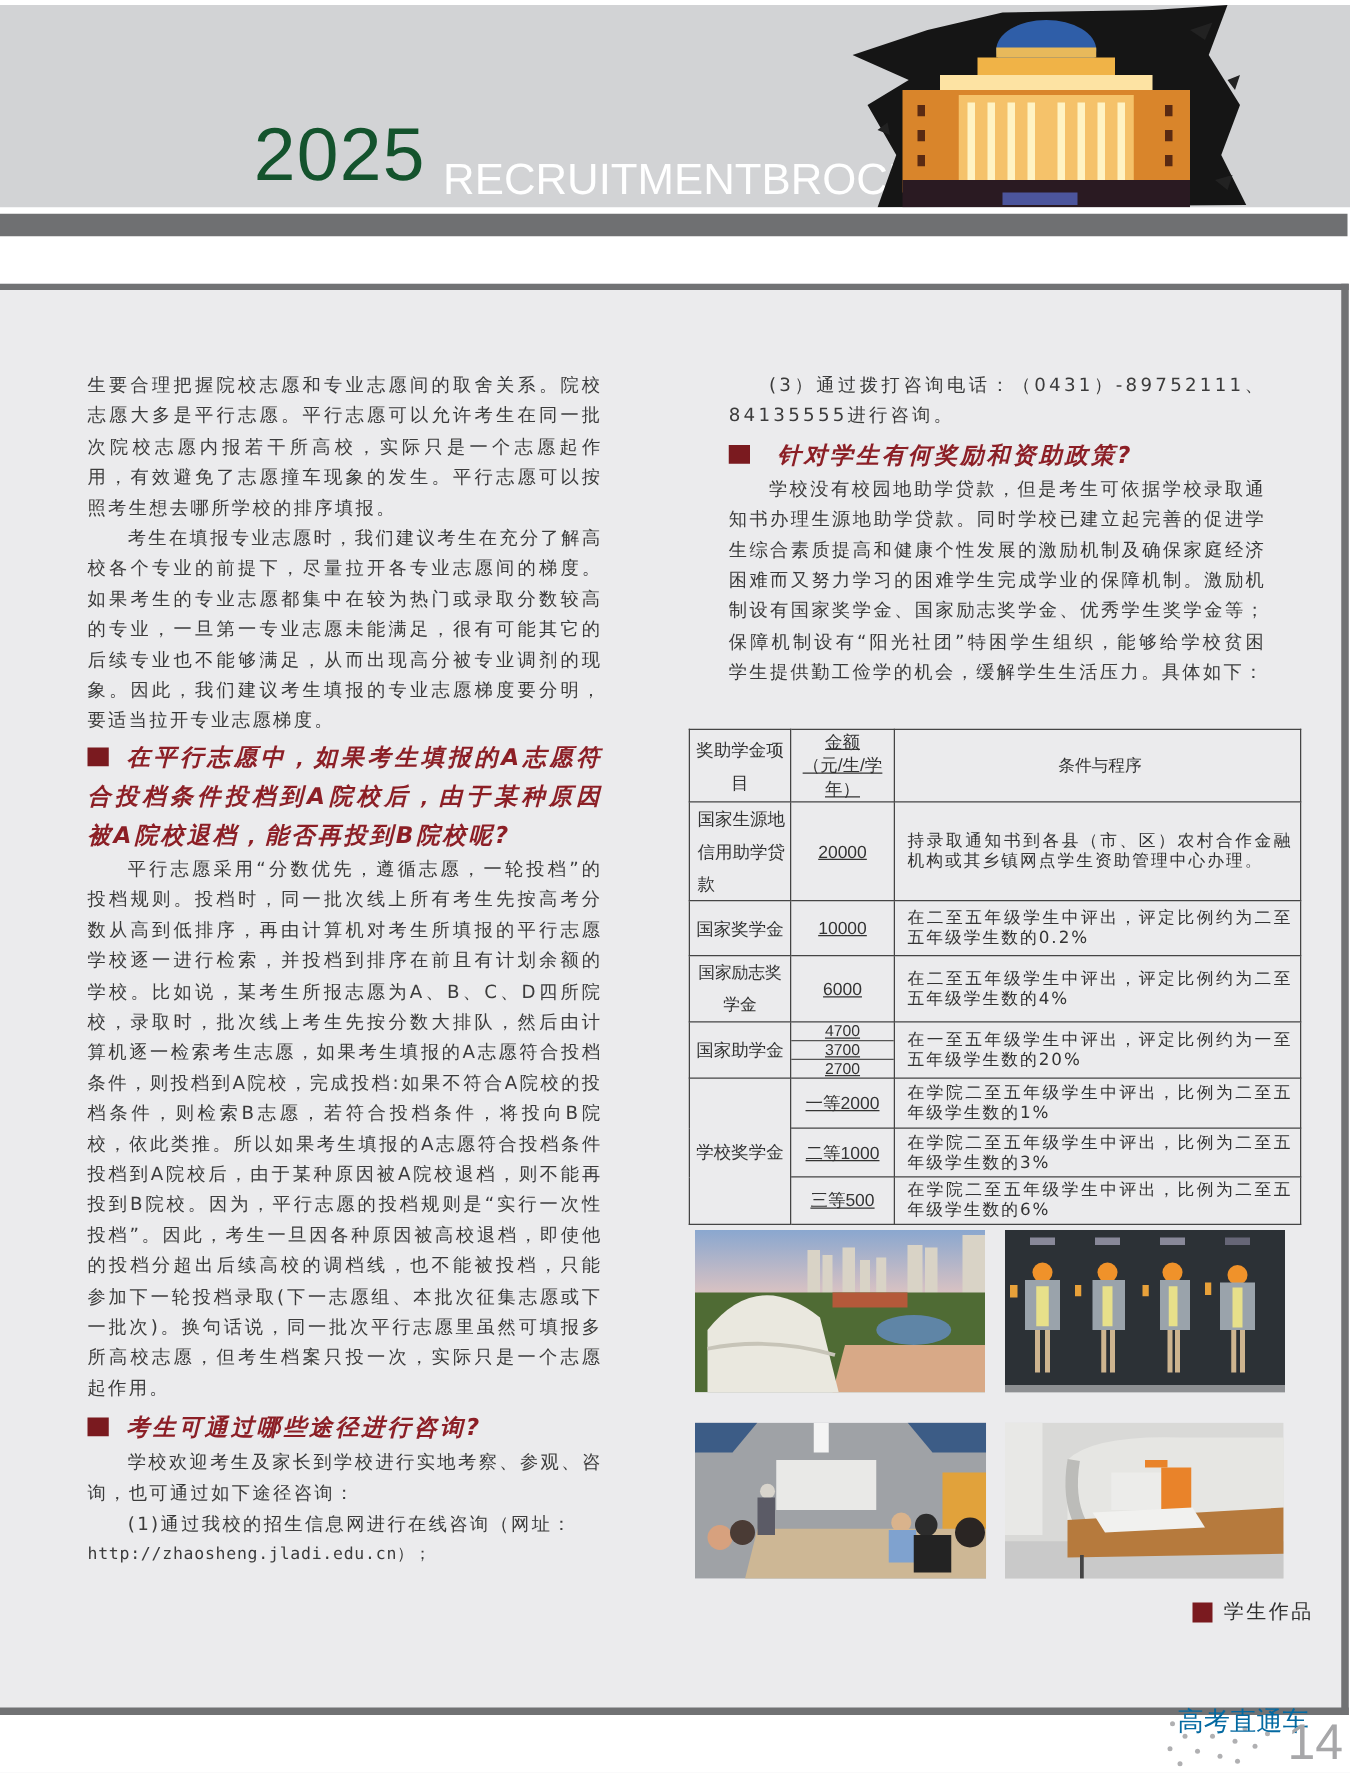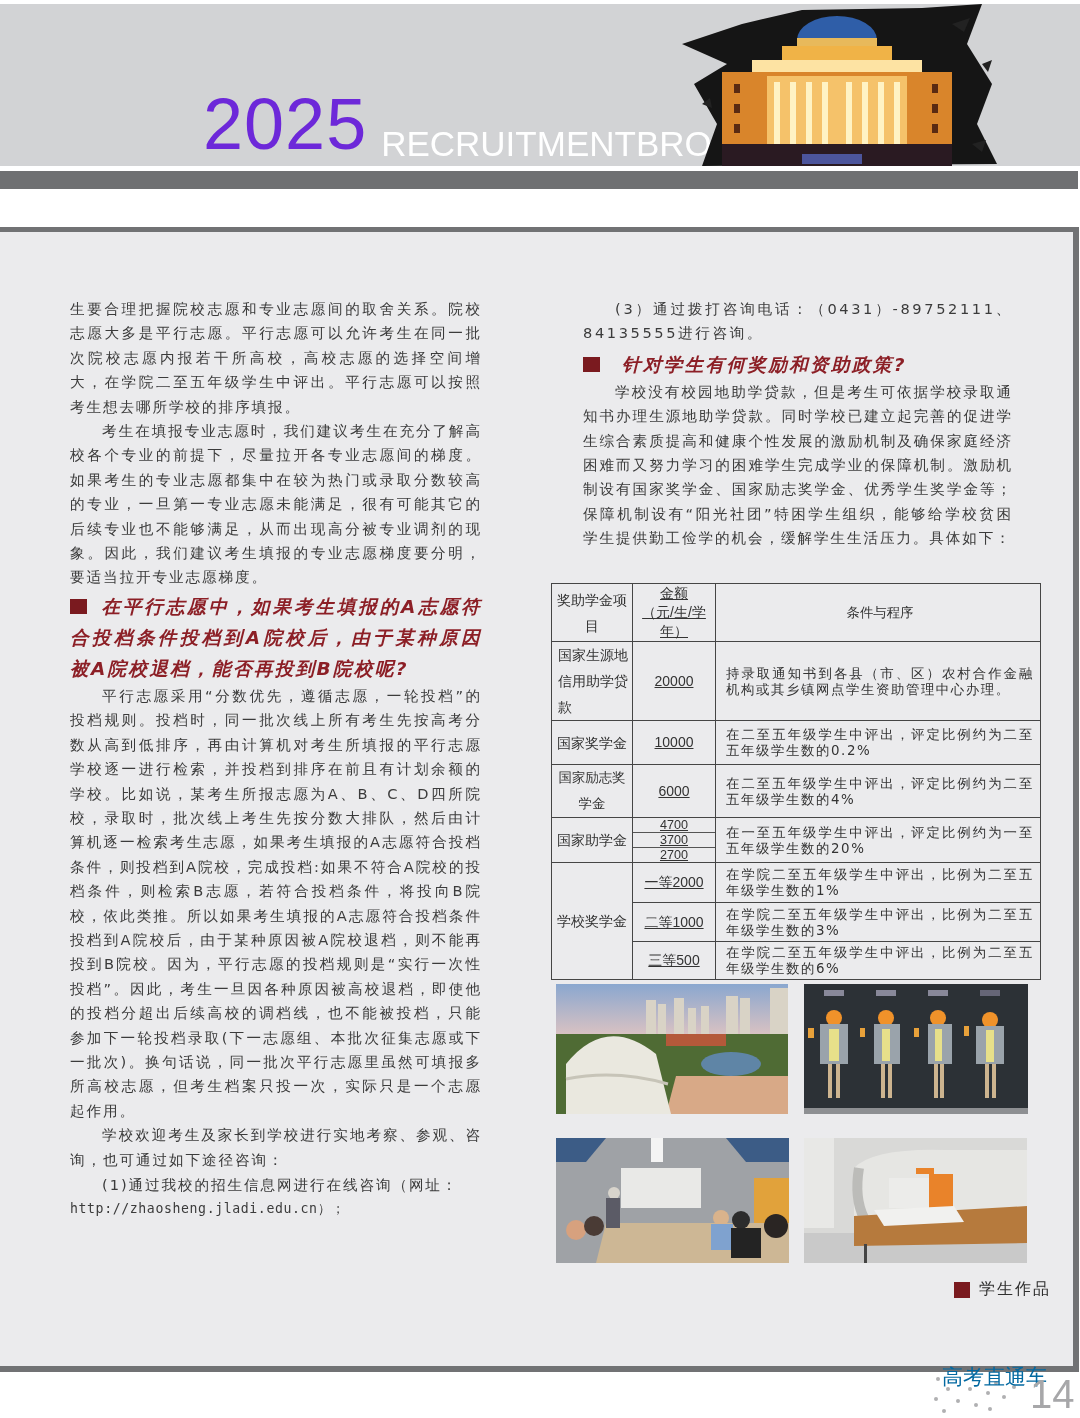--- a/index.html
+++ b/index.html
@@ -2,21 +2,21 @@
 <html><head>
 <meta charset="utf-8">
 <style>
   * { box-sizing: border-box; margin: 0; padding: 0; }
   html, body { width: 1080px; height: 1418px; background: #ffffff; overflow: hidden; }
   body { position: relative; font-family: "DejaVu Sans", "Liberation Sans", sans-serif; color: #3a3a3a; }
 
   
   .banner { position: absolute; left: 0; top: 4px; width: 1080px; height: 162px; background: #d2d3d5; }
   .banner-title { position: absolute; left: 203px; top: 78px; height: 82px; display: flex; align-items: flex-end; }
-  .year { font-family: "Liberation Sans", sans-serif; font-size: 72px; line-height: 80px; color: #6d28d9; letter-spacing: 1px; font-weight: normal; }
+  .year { font-family: "Liberation Sans", sans-serif; font-size: 60px; line-height: 80px; color: #14532d; letter-spacing: 1px; font-weight: normal; }
   .rb { margin-left: 14px; display: flex; flex-direction: row; justify-content: flex-end; padding-bottom: 2px; }
   .rb span { font-family: "Liberation Sans", sans-serif; font-size: 35px; line-height: 36px; color: #ffffff; letter-spacing: 0px; }
   .building { position: absolute; left: 682px; top: 0; width: 330px; height: 162px; }
   .stripe-white { position: absolute; left: 0; top: 166px; width: 1080px; height: 5px; background: #ffffff; }
   .stripe-dark { position: absolute; left: 0; top: 171px; width: 1078px; height: 18px; background: #6f7072; }
 
   
   .panel { position: absolute; left: 0; top: 227px; width: 1079px; height: 1145px; background: #ebebed;
            border-top: 5px solid #717274; border-right: 6px solid #717274; border-bottom: 6px solid #717274; }
 
@@ -100,26 +100,27 @@
       <rect x="120" y="150" width="60" height="10" fill="#5b6fd0" opacity="0.7"></rect>
     </svg>
   </div>
 </div>
 <div class="stripe-white"></div>
 <div class="stripe-dark"></div>
 
 <div class="panel"></div>
 
 <div class="col-left">
-  <p class="p">生要合理把握院校志愿和专业志愿间的取舍关系。院校志愿大多是平行志愿。平行志愿可以允许考生在同一批次院校志愿内报若干所高校，高校志愿的选择空间增大，在学院二至五年级学生中评出。平行志愿可以按照考生想去哪所学校的排序填报。</p>
+  <p class="p">生要合理把握院校志愿和专业志愿间的取舍关系。院校志愿大多是平行志愿。平行志愿可以允许考生在同一批次院校志愿内报若干所高校，实际只是一个志愿起作用，有效避免了志愿撞车现象的发生。平行志愿可以按照考生想去哪所学校的排序填报。</p>
   <p class="p indent">考生在填报专业志愿时，我们建议考生在充分了解高校各个专业的前提下，尽量拉开各专业志愿间的梯度。如果考生的专业志愿都集中在较为热门或录取分数较高的专业，一旦第一专业志愿未能满足，很有可能其它的后续专业也不能够满足，从而出现高分被专业调剂的现象。因此，我们建议考生填报的专业志愿梯度要分明，要适当拉开专业志愿梯度。</p>
 
   <h3 class="h"><span class="sq"></span><span>在平行志愿中，如果考生填报的A志愿符合投档条件投档到A院校后，由于某种原因被A院校退档，能否再投到B院校呢?</span></h3>
   <p class="p indent">平行志愿采用“分数优先，遵循志愿，一轮投档”的投档规则。投档时，同一批次线上所有考生先按高考分数从高到低排序，再由计算机对考生所填报的平行志愿学校逐一进行检索，并投档到排序在前且有计划余额的学校。比如说，某考生所报志愿为A、B、C、D四所院校，录取时，批次线上考生先按分数大排队，然后由计算机逐一检索考生志愿，如果考生填报的A志愿符合投档条件，则投档到A院校，完成投档:如果不符合A院校的投档条件，则检索B志愿，若符合投档条件，将投向B院校，依此类推。所以如果考生填报的A志愿符合投档条件投档到A院校后，由于某种原因被A院校退档，则不能再投到B院校。因为，平行志愿的投档规则是“实行一次性投档”。因此，考生一旦因各种原因被高校退档，即使他的投档分超出后续高校的调档线，也不能被投档，只能参加下一轮投档录取(下一志愿组、本批次征集志愿或下一批次)。换句话说，同一批次平行志愿里虽然可填报多所高校志愿，但考生档案只投一次，实际只是一个志愿起作用。</p>
 
+  <h3 class="h" style="margin-top:4px;"><span class="sq"></span><span>考生可通过哪些途径进行咨询?</span></h3>
   <p class="p indent">学校欢迎考生及家长到学校进行实地考察、参观、咨询，也可通过如下途径咨询：</p>
   <p class="p indent" style="margin-top:1px;">(1)通过我校的招生信息网进行在线咨询（网址：</p>
   <p class="p url">http://zhaosheng.jladi.edu.cn）；</p>
 </div>
 
 <div class="col-right">
   <p class="p indent" style="letter-spacing:2.6px;">(3）通过拨打咨询电话：（0431）-89752111、84135555进行咨询。</p>
   <h3 class="h" style="margin-top:3px;"><span class="sq" style="margin-right:22px;"></span><span>针对学生有何奖励和资助政策?</span></h3>
   <p class="p indent">学校没有校园地助学贷款，但是考生可依据学校录取通知书办理生源地助学贷款。同时学校已建立起完善的促进学生综合素质提高和健康个性发展的激励机制及确保家庭经济困难而又努力学习的困难学生完成学业的保障机制。激励机制设有国家奖学金、国家励志奖学金、优秀学生奖学金等；保障机制设有“阳光社团”特困学生组织，能够给学校贫困学生提供勤工俭学的机会，缓解学生生活压力。具体如下：</p>
 </div>

